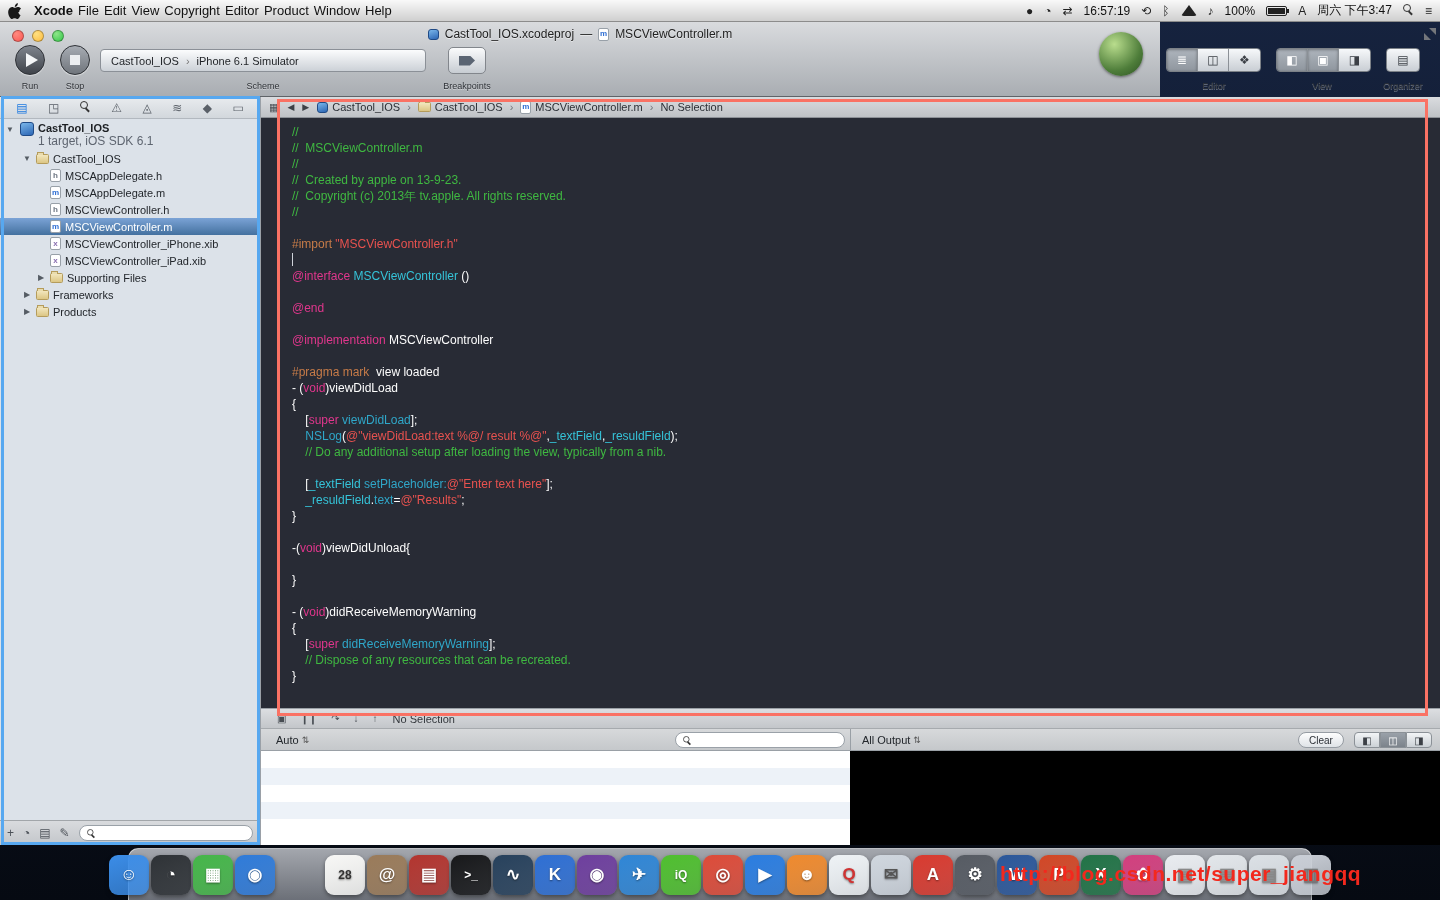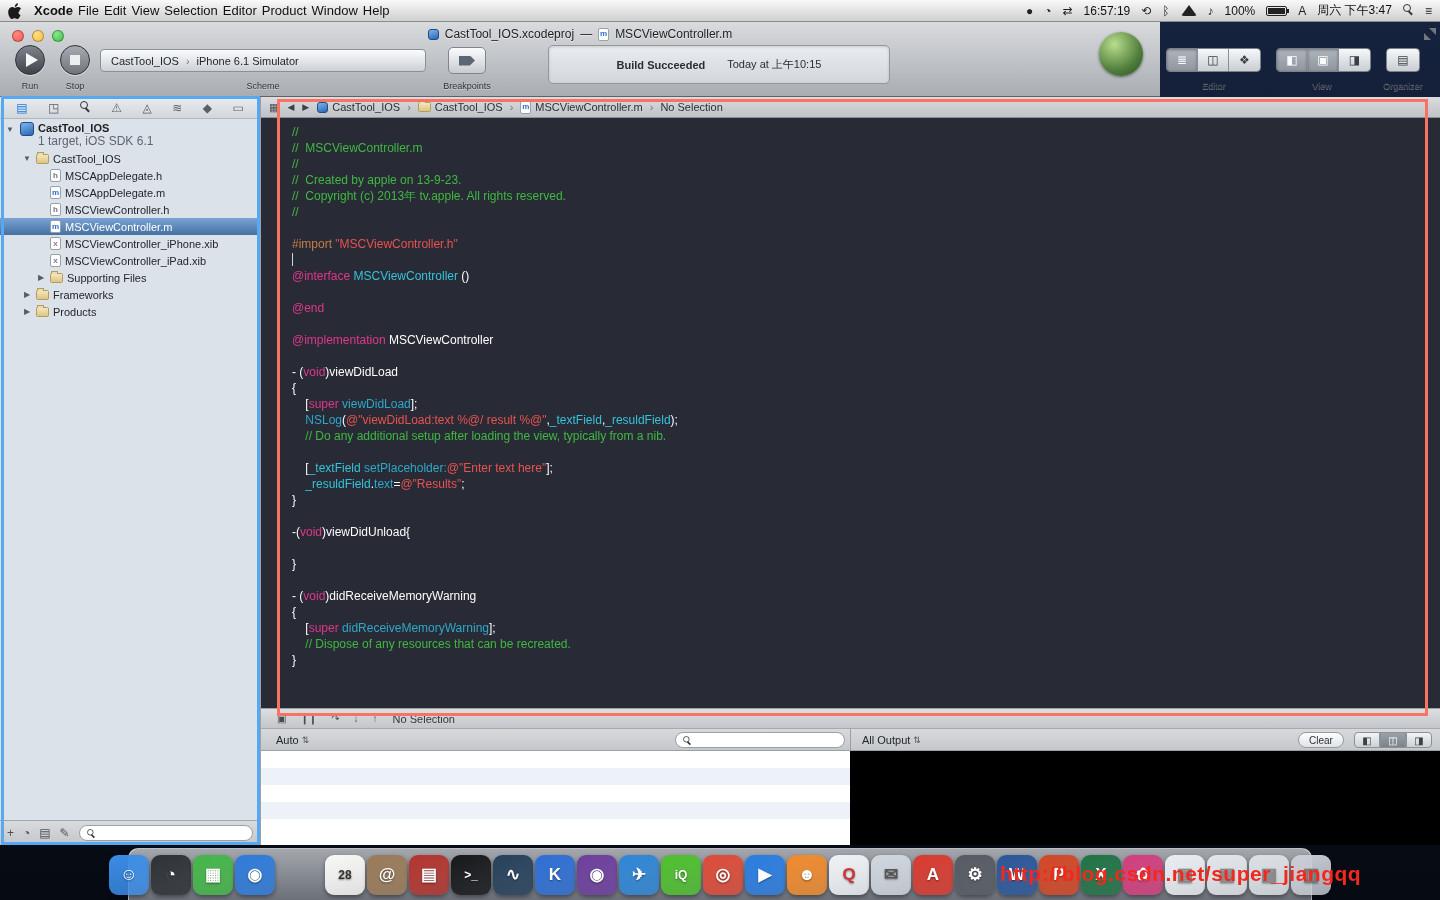--- a/index.html
+++ b/index.html
@@ -167,21 +167,21 @@
   <span id="apple-logo">
     <svg width="14" height="16" viewBox="0 0 16 18">
         <path fill="#1a1a1a" d="M11.6 9.6c0-2.4 2-3.5 2.1-3.6-1.1-1.7-2.9-1.9-3.5-1.9-1.5-.2-2.9.9-3.6.9-.7 0-1.9-.9-3.1-.9C1.9 4.2.4 5.3-.3 7c-1.5 2.6-.4 6.5 1.1 8.6.7 1 1.6 2.2 2.7 2.1 1.1 0 1.5-.7 2.8-.7s1.7.7 2.9.7c1.2 0 2-1.1 2.7-2.1.9-1.2 1.2-2.4 1.2-2.4s-2.3-.9-2.5-3.6zM9.2 2.6c.6-.8 1-1.8.9-2.9-.9 0-2 .6-2.6 1.4-.6.7-1.1 1.8-.9 2.8 1 .1 2-.5 2.6-1.3z" transform="translate(1.2 .4)"></path>
       </svg>
   </span>
   <span id="menus">
       <span class="mitem bold">Xcode</span>
       <span class="mitem">File</span>
       <span class="mitem">Edit</span>
       <span class="mitem">View</span>
-      <span class="mitem">Selection</span>
+      <span class="mitem">Copyright</span>
       <span class="mitem">Editor</span>
       <span class="mitem">Product</span>
       <span class="mitem">Window</span>
       <span class="mitem">Help</span>
     </span>
   <span id="mstatus">
       <span class="sicon">●</span>
       <span class="sicon">◔</span>
       <span class="sicon">⇄</span>
       <span class="stext">16:57:19</span>
@@ -227,24 +227,20 @@
     <span class="sep">›</span>
     <span>iPhone 6.1 Simulator</span>
   </div>
   <div class="tlabel" style="left:230px;top:59px;width:66px">Scheme</div>
 
   <div id="bpbtn">
     <span class="bparrow"></span>
   </div>
   <div class="tlabel" style="left:430px;top:59px;width:74px">Breakpoints</div>
 
-  <div id="statusbox">
-    <span class="p">Build Succeeded</span>
-    <span>Today at 上午10:15</span>
-  </div>
 
   <div id="avatar"></div>
 
   <div id="segEditor" class="segwrap">
       <span class="seg active">≣</span>
       <span class="seg">◫</span>
       <span class="seg">❖</span>
     </div>
   <div id="segView" class="segwrap">
       <span class="seg active">◧</span>
@@ -378,20 +374,21 @@
     <div class="code-line"><span class="tk-cm">//</span></div>
     <div class="code-line"></div>
     <div class="code-line"><span class="tk-pp">#import </span><span class="tk-str">"MSCViewController.h"</span></div>
     <div class="code-line"><span class="caret"></span></div>
     <div class="code-line"><span class="tk-kw">@interface </span><span class="tk-ty">MSCViewController</span><span class="tk-pl"> ()</span></div>
     <div class="code-line"></div>
     <div class="code-line"><span class="tk-kw">@end</span></div>
     <div class="code-line"></div>
     <div class="code-line"><span class="tk-kw">@implementation </span><span class="tk-pl">MSCViewController</span></div>
     <div class="code-line"></div>
+    <div class="code-line"><span class="tk-pp">#pragma mark</span><span class="tk-pl">  view loaded</span></div>
     <div class="code-line"><span class="tk-pl">- (</span><span class="tk-kw">void</span><span class="tk-pl">)viewDidLoad</span></div>
     <div class="code-line"><span class="tk-pl">{</span></div>
     <div class="code-line"><span class="tk-pl">    [</span><span class="tk-kw">super</span><span class="tk-fn"> viewDidLoad</span><span class="tk-pl">];</span></div>
     <div class="code-line"><span class="tk-fn">    NSLog</span><span class="tk-pl">(</span><span class="tk-str">@"viewDidLoad:text %@/ result %@"</span><span class="tk-pl">,</span><span class="tk-ty">_textField</span><span class="tk-pl">,</span><span class="tk-ty">_resuldField</span><span class="tk-pl">);</span></div>
     <div class="code-line"><span class="tk-cm">    // Do any additional setup after loading the view, typically from a nib.</span></div>
     <div class="code-line"></div>
     <div class="code-line"><span class="tk-pl">    [</span><span class="tk-ty">_textField</span><span class="tk-fn"> setPlaceholder:</span><span class="tk-str">@"Enter text here"</span><span class="tk-pl">];</span></div>
     <div class="code-line"><span class="tk-pl">    </span><span class="tk-ty">_resuldField</span><span class="tk-pl">.</span><span class="tk-fn">text</span><span class="tk-pl">=</span><span class="tk-str">@"Results"</span><span class="tk-pl">;</span></div>
     <div class="code-line"><span class="tk-pl">}</span></div>
     <div class="code-line"></div>

